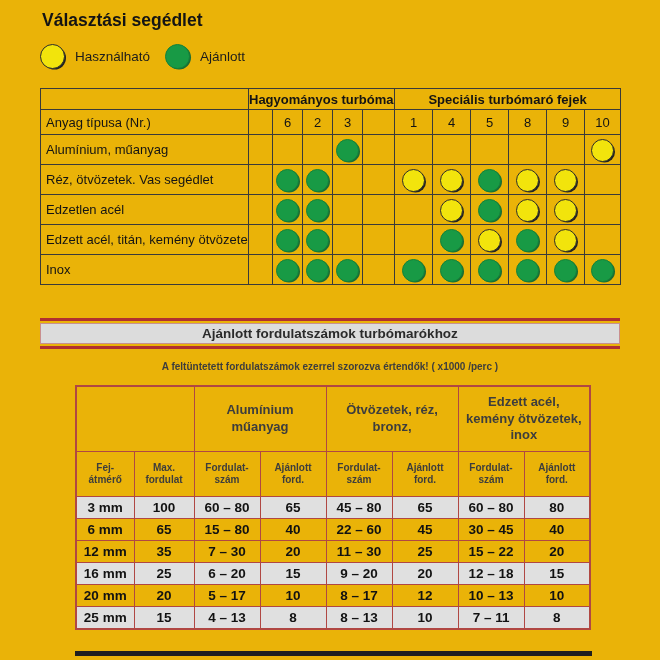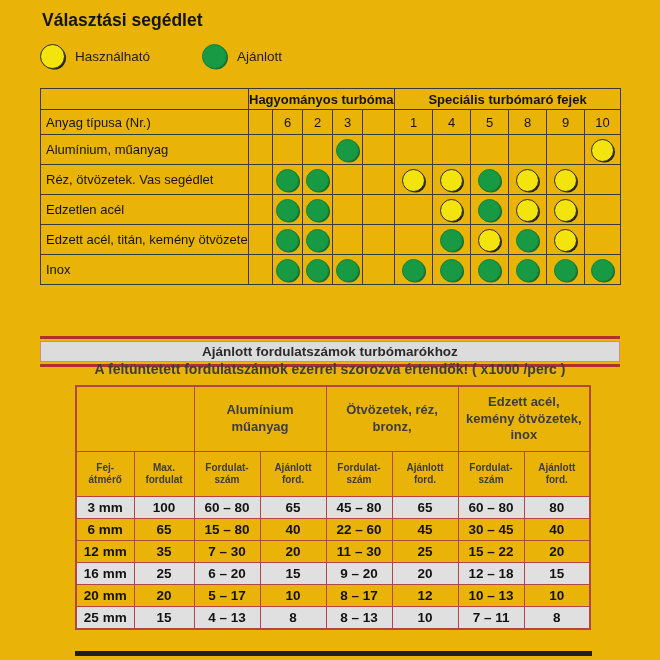--- a/index.html
+++ b/index.html
@@ -1,42 +1,42 @@
 <!DOCTYPE html>
 <html style="--usable: #f2e40c; --recommended: #189a45; --red: #b04743; --bannerred: #b03030; --shade: #e0e0e0;"><head>
 <meta charset="utf-8">
 <style>
   html,body{margin:0;padding:0;background:#fff;}
   body{width:660px;height:660px;font-family:"Liberation Sans",sans-serif;}
   .page{position:relative;width:660px;height:660px;overflow:hidden;background:#eab308;}
 
   .title{position:absolute;left:42px;top:10px;font-size:17.5px;font-weight:bold;color:#141414;}
 
-  .legend{position:absolute;left:40px;top:44px;display:flex;gap:52px;align-items:center;}
+  .legend{position:absolute;left:40px;top:44px;display:flex;gap:15px;align-items:center;}
   .legend-item{display:flex;align-items:center;gap:10px;font-size:13.5px;color:#1c1c1c;}
   .dot{width:23px;height:23px;border-radius:50%;}
   .dot-usable{background:var(--usable,#f2e40c);border:1.5px solid #2b2b2b;box-shadow:2px 1.5px 0 -1px #222;}
   .dot-recommended{background:var(--recommended,#189a45);border:1px solid #13813a;box-shadow:1.5px 1px 0 -0.5px #1b6b33;}
 
   table{border-collapse:collapse;table-layout:fixed;}
   .sel-table{position:absolute;left:40px;top:88px;width:580px;}
   .sel-table td{border:1px solid #3a3a3a;text-align:center;vertical-align:middle;padding:0;height:29px;font-size:13px;color:#141414;}
   .sel-table tr.hr1 td{height:20px;}
   .sel-table tr.hr2 td{height:24px;}
   .sel-table td.lbl{text-align:left;padding-left:5px;white-space:nowrap;overflow:hidden;}
   .sel-table td.bold{font-weight:normal;}
   .group{font-weight:bold;font-size:12px;white-space:nowrap;overflow:hidden;}
   .num{color:#4a4a4a;font-size:13.5px;}
   .circle{display:block;margin:2px auto 0;width:21px;height:21px;border-radius:50%;}
   .circle.dot-usable{margin:2px auto 0;}
 
-  .banner{position:absolute;left:40px;top:336px;width:580px;border-top:3px solid var(--bannerred,#b03030);border-bottom:3px solid var(--bannerred,#b03030);padding:2px 0;}
+  .banner{position:absolute;left:40px;top:318px;width:580px;border-top:3px solid var(--bannerred,#b03030);border-bottom:3px solid var(--bannerred,#b03030);padding:2px 0;}
   .banner-inner{background:#dcdcdc;border:1px solid #c98f8f;text-align:center;font-weight:bold;font-size:13.5px;color:#2b2b2b;line-height:19px;height:19px;}
 
-  .subtitle{position:absolute;left:40px;top:361px;width:580px;text-align:center;font-weight:bold;font-size:14px;color:#3d3d3d;}
+  .subtitle{position:absolute;left:40px;top:361px;width:580px;text-align:center;font-weight:bold;font-size:10px;color:#3d3d3d;}
 
   .speed-table{position:absolute;left:75px;top:385px;width:516px;border:2px solid var(--red,#b04743);padding-left:28px;}
   .speed-table td{border:1px solid var(--red,#b04743);text-align:center;vertical-align:middle;padding:0;font-weight:bold;}
   .gh{height:64px;color:#3d3d3d;font-size:13px;white-space:pre-line;line-height:1.3;}
   .ch{height:44px;color:#3d3d3d;font-size:10px;white-space:pre-line;line-height:1.25;}
   .dv{height:21px;color:#121212;font-size:13.5px;}
   .shade td{background:var(--shade,#e0e0e0);}
 
   .cutbar{position:absolute;left:75px;top:651px;width:517px;height:5px;background:#1f1f1f;filter:blur(0.6px);}
 </style>

